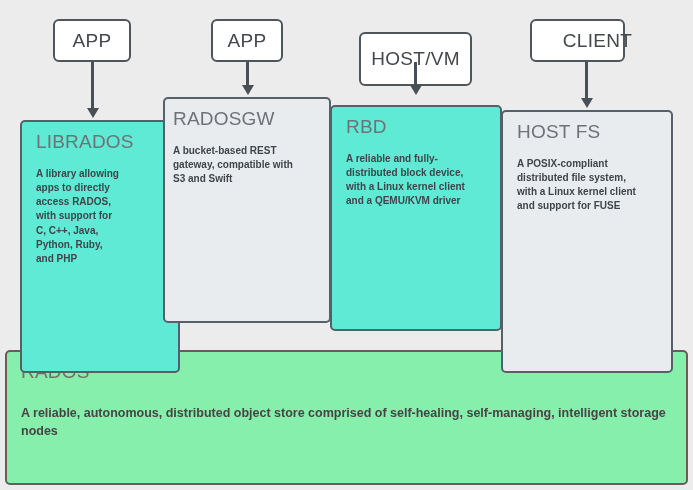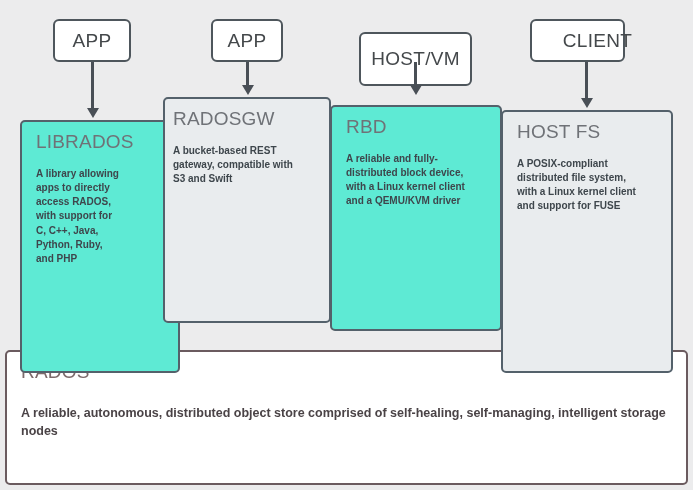--- a/index.html
+++ b/index.html
@@ -100,21 +100,21 @@
   }
   #cephfs-box {
     left: 501px; top: 110px;
     width: 172px; height: 263px;
     background: #e9ecee;
     z-index: 3;
   }
   #rados-box {
     left: 5px;  top: 350px;
     width: 683px; height: 135px;
-    background: #ffffff;
+    background: #86efac;
     border: 2px solid #6b5b5f;
     z-index: 2;
   }
   #rados-box .layer-title {
     color: #7c6a6b;
     margin-bottom: 22px;
   }
   #rados-box .layer-desc {
     color: #4a4346;
     font-size: 12.5px;

